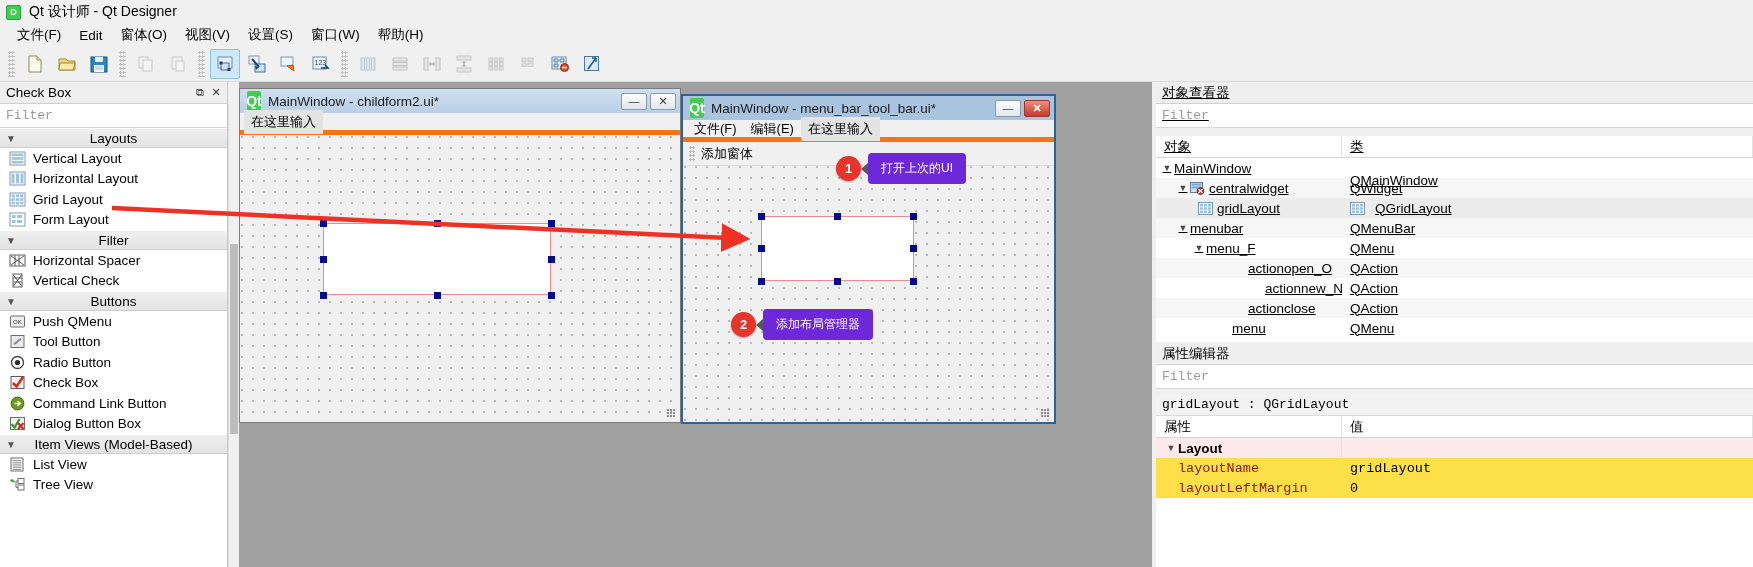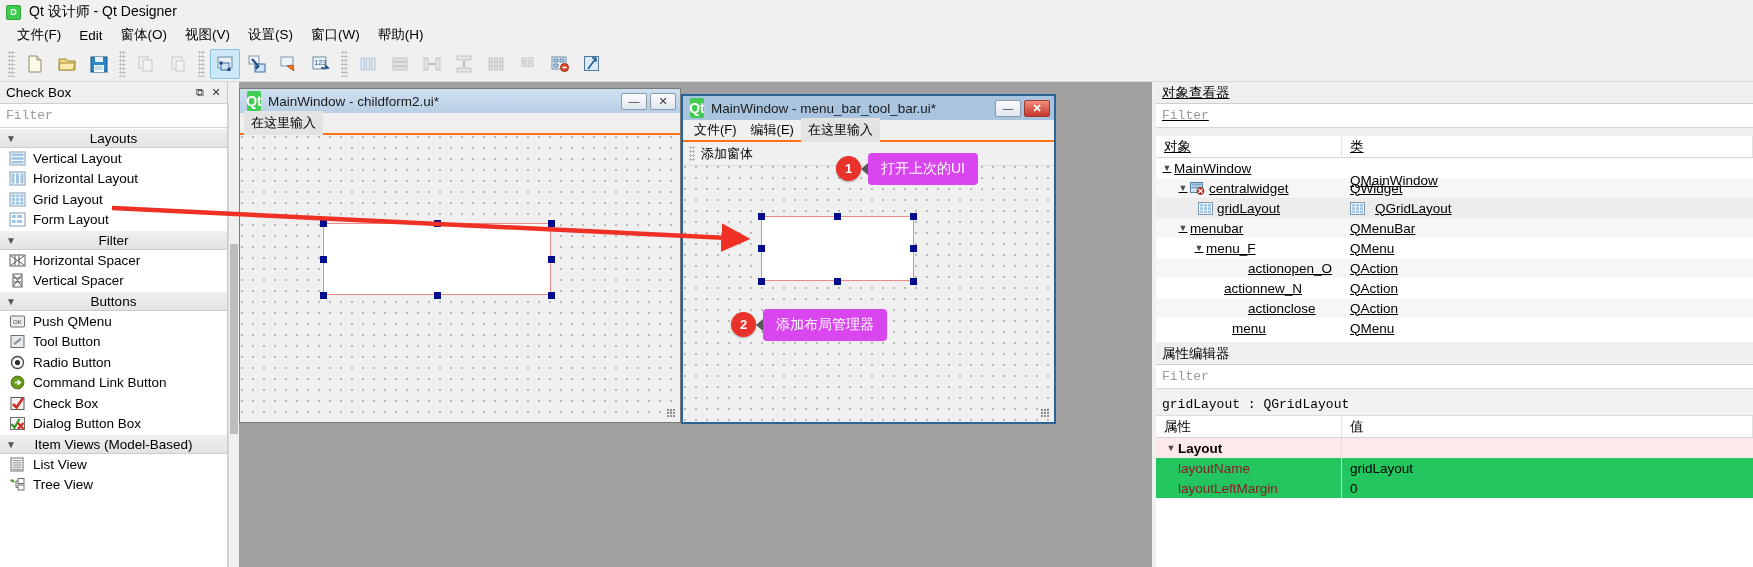--- a/index.html
+++ b/index.html
@@ -69,21 +69,21 @@
   .w-title { height:24px; display:flex; align-items:center; padding-left:7px; }
   .w-title .qt { width:14px; height:20px; background:#41cd52; border-radius:2px; color:#fff;
                  font-size:14px; font-weight:bold; display:flex; align-items:center; justify-content:center; }
   .w-title .t { margin-left:7px; font-size:13.5px; color:#1a1a1a; white-space:nowrap; }
   .w-title .btns { margin-left:auto; display:flex; align-items:center; padding-right:4px; }
   .w-btn { width:26px; height:17px; margin-left:3px; display:flex; align-items:center; justify-content:center;
            border:1px solid #8a9aa8; border-radius:2px; background:linear-gradient(#fdfdfd,#dfe6ee);
            font-size:11px; color:#3a3a3a; }
   .w-btn.close-red { border-color:#9c3a2e; background:linear-gradient(#f08c7c,#c7382a); color:#fff; font-weight:bold; }
   .w-menubar { height:22px; background:#f0f0f0; display:flex; align-items:center; padding-left:4px;
-               border-bottom:2px solid #f97316; }
+               border-bottom:5px solid #f97316; }
   .w-menubar .m { font-size:13px; color:#000; padding:3px 7px; white-space:nowrap; }
   .w-menubar .m.ph { background:#e3e3e3; }
   .w-toolbar { height:24px; background:#f0f0f0; display:flex; align-items:center; padding-left:6px;
                border-bottom:1px solid #dcdcdc; }
   .w-toolbar .grip { width:6px; height:16px; margin-right:6px;
     background-image:radial-gradient(circle at 1.5px 1.5px, #b8b8b8 1px, transparent 1.2px);
     background-size:3px 4px; }
   .w-toolbar .tlabel { font-size:13px; color:#000; }
   .canvas { position:absolute; left:1px; right:1px; bottom:1px; background:#f0f0f0;
             background-image:radial-gradient(circle at 1px 1px, #b9b9b9 1px, transparent 1.3px);
@@ -113,29 +113,29 @@
   .chev-s { width:14px; font-size:9px; color:#4a4a4a; text-align:center; flex:0 0 14px; }
   .ticon { width:15px; height:13px; flex:0 0 15px; margin-right:4px; display:flex; align-items:center; justify-content:center; }
   .prop-obj { height:22px; display:flex; align-items:center; padding-left:6px;
               background:#f2f2f2; border-bottom:1px solid #dcdcdc;
               font-family:"Liberation Mono", monospace; font-size:13px; color:#000; }
   .prop-row { height:20px; display:flex; align-items:center; font-size:13.5px; }
   .prop-row .pa { padding-left:8px; border-right:1px solid #e0e0e0; height:100%; display:flex; align-items:center; }
   .prop-row .pb { padding-left:8px; height:100%; display:flex; align-items:center; }
   .prop-group { background:#fde8ea; }
   .prop-group .pa { font-weight:bold; color:#000; }
-  .prop-pink { background:#22c55e; }
+  .prop-pink { background:#fde047;font-family:Liberation Mono, monospace; }
   .prop-pink .pa { color:#8b1a2a; }
 
   
   .anno-arrow { position:absolute; left:0; top:0; pointer-events:none; }
   .badge { position:absolute; width:25px; height:25px; border-radius:50%; background:#e8332a;
            color:#fff; font-size:13px; font-weight:bold; display:flex; align-items:center; justify-content:center;
            box-shadow:0 1px 2px rgba(0,0,0,.3); z-index:40; }
-  .callout { position:absolute; background:#d946ef; color:#fff; font-size:14px;
+  .callout { position:absolute; background:#6d28d9; color:#fff; font-size:12px;
              padding:7px 13px; border-radius:4px; white-space:nowrap; z-index:39; }
   .callout:after { content:""; position:absolute; left:-7px; top:50%; margin-top:-6px;
                    border-top:6px solid transparent; border-bottom:6px solid transparent;
                    border-right:7px solid #585858; }
 </style>
 </head>
 <body>
 
 <div class="app">
 
@@ -377,21 +377,21 @@
         </span>
         <span class="lbl">Horizontal Spacer</span>
       </div>
       <div class="wb-item">
         <span class="ic">
           <svg width="17" height="15" viewBox="0 0 17 15">
               <rect x="4" y="1" width="9" height="13" fill="#fff" stroke="#5f5f5f"></rect>
             <path d="M4.5 2l8 11M4.5 13l8-11M4.5 5h8M4.5 9h8" stroke="#4a4a4a" stroke-width="0.9"></path>
             </svg>
         </span>
-        <span class="lbl">Vertical Spacer</span>
+        <span class="lbl">Vertical Check</span>
       </div>
 
       <div class="wb-group">
         <span class="chev">▼</span>
         <span class="gl">Buttons</span>
       </div>
       <div class="wb-item">
         <span class="ic">
           <svg width="17" height="15" viewBox="0 0 17 15">
               <rect x="1.5" y="2" width="14" height="11" rx="1" fill="#ededed" stroke="#6e6e6e"></rect>
@@ -414,34 +414,34 @@
           <svg width="17" height="15" viewBox="0 0 17 15">
               <circle cx="8.5" cy="7.5" r="6" fill="#fff" stroke="#4a4a4a" stroke-width="1.4"></circle>
               <circle cx="8.5" cy="7.5" r="2.6" fill="#2b2b2b"></circle>
             </svg>
         </span>
         <span class="lbl">Radio Button</span>
       </div>
       <div class="wb-item">
         <span class="ic">
           <svg width="17" height="15" viewBox="0 0 17 15">
+              <rect x="2" y="1.5" width="13" height="12" fill="#f2f2f2" stroke="#5a5a5a"></rect>
+              <path d="M4 8l3.5 3.5L14 2" stroke="#d52b1e" stroke-width="2.6" fill="none"></path>
+            </svg>
+        </span>
+        <span class="lbl">Check Box</span>
+      </div>
+      <div class="wb-item">
+        <span class="ic">
+          <svg width="17" height="15" viewBox="0 0 17 15">
               <circle cx="8.5" cy="7.5" r="6.4" fill="#6a9c1c" stroke="#4a7010"></circle>
               <path d="M5.6 7.5h5.2M8.6 5.2l2.6 2.3-2.6 2.3" stroke="#fff" stroke-width="1.5" fill="none"></path>
             </svg>
         </span>
         <span class="lbl">Command Link Button</span>
-      </div>
-      <div class="wb-item">
-        <span class="ic">
-          <svg width="17" height="15" viewBox="0 0 17 15">
-              <rect x="2" y="1.5" width="13" height="12" fill="#f2f2f2" stroke="#5a5a5a"></rect>
-              <path d="M4 8l3.5 3.5L14 2" stroke="#d52b1e" stroke-width="2.6" fill="none"></path>
-            </svg>
-        </span>
-        <span class="lbl">Check Box</span>
       </div>
       <div class="wb-item">
         <span class="ic">
           <svg width="17" height="15" viewBox="0 0 17 15">
               <rect x="1.5" y="1.5" width="14" height="12" fill="#f4f4f4" stroke="#6e6e6e"></rect>
               <path d="M2.5 8l3 3.5 5-8.5" stroke="#3c9a2c" stroke-width="2.2" fill="none"></path>
               <path d="M9 7l5.5 6M14.5 7L9 13" stroke="#d52b1e" stroke-width="2.2"></path>
             </svg>
         </span>
         <span class="lbl">Dialog Button Box</span>
@@ -666,21 +666,21 @@
     <div class="tree-row alt">
       <div class="colA" style="width:186px; padding-left:92px;">
         <span>actionopen_O</span>
       </div>
       <div class="colB" style="flex:1; padding-left:8px;">
         <span>QAction</span>
       </div>
     </div>
 
     <div class="tree-row">
-      <div class="colA" style="width:186px; padding-left:68px;">
+      <div class="colA" style="width:186px; padding-left:109px;">
         <span>actionnew_N</span>
       </div>
       <div class="colB" style="flex:1; padding-left:8px;">
         <span>QAction</span>
       </div>
     </div>
 
     <div class="tree-row alt">
       <div class="colA" style="width:186px; padding-left:92px;align-items:center;">
         <span>actionclose</span>

